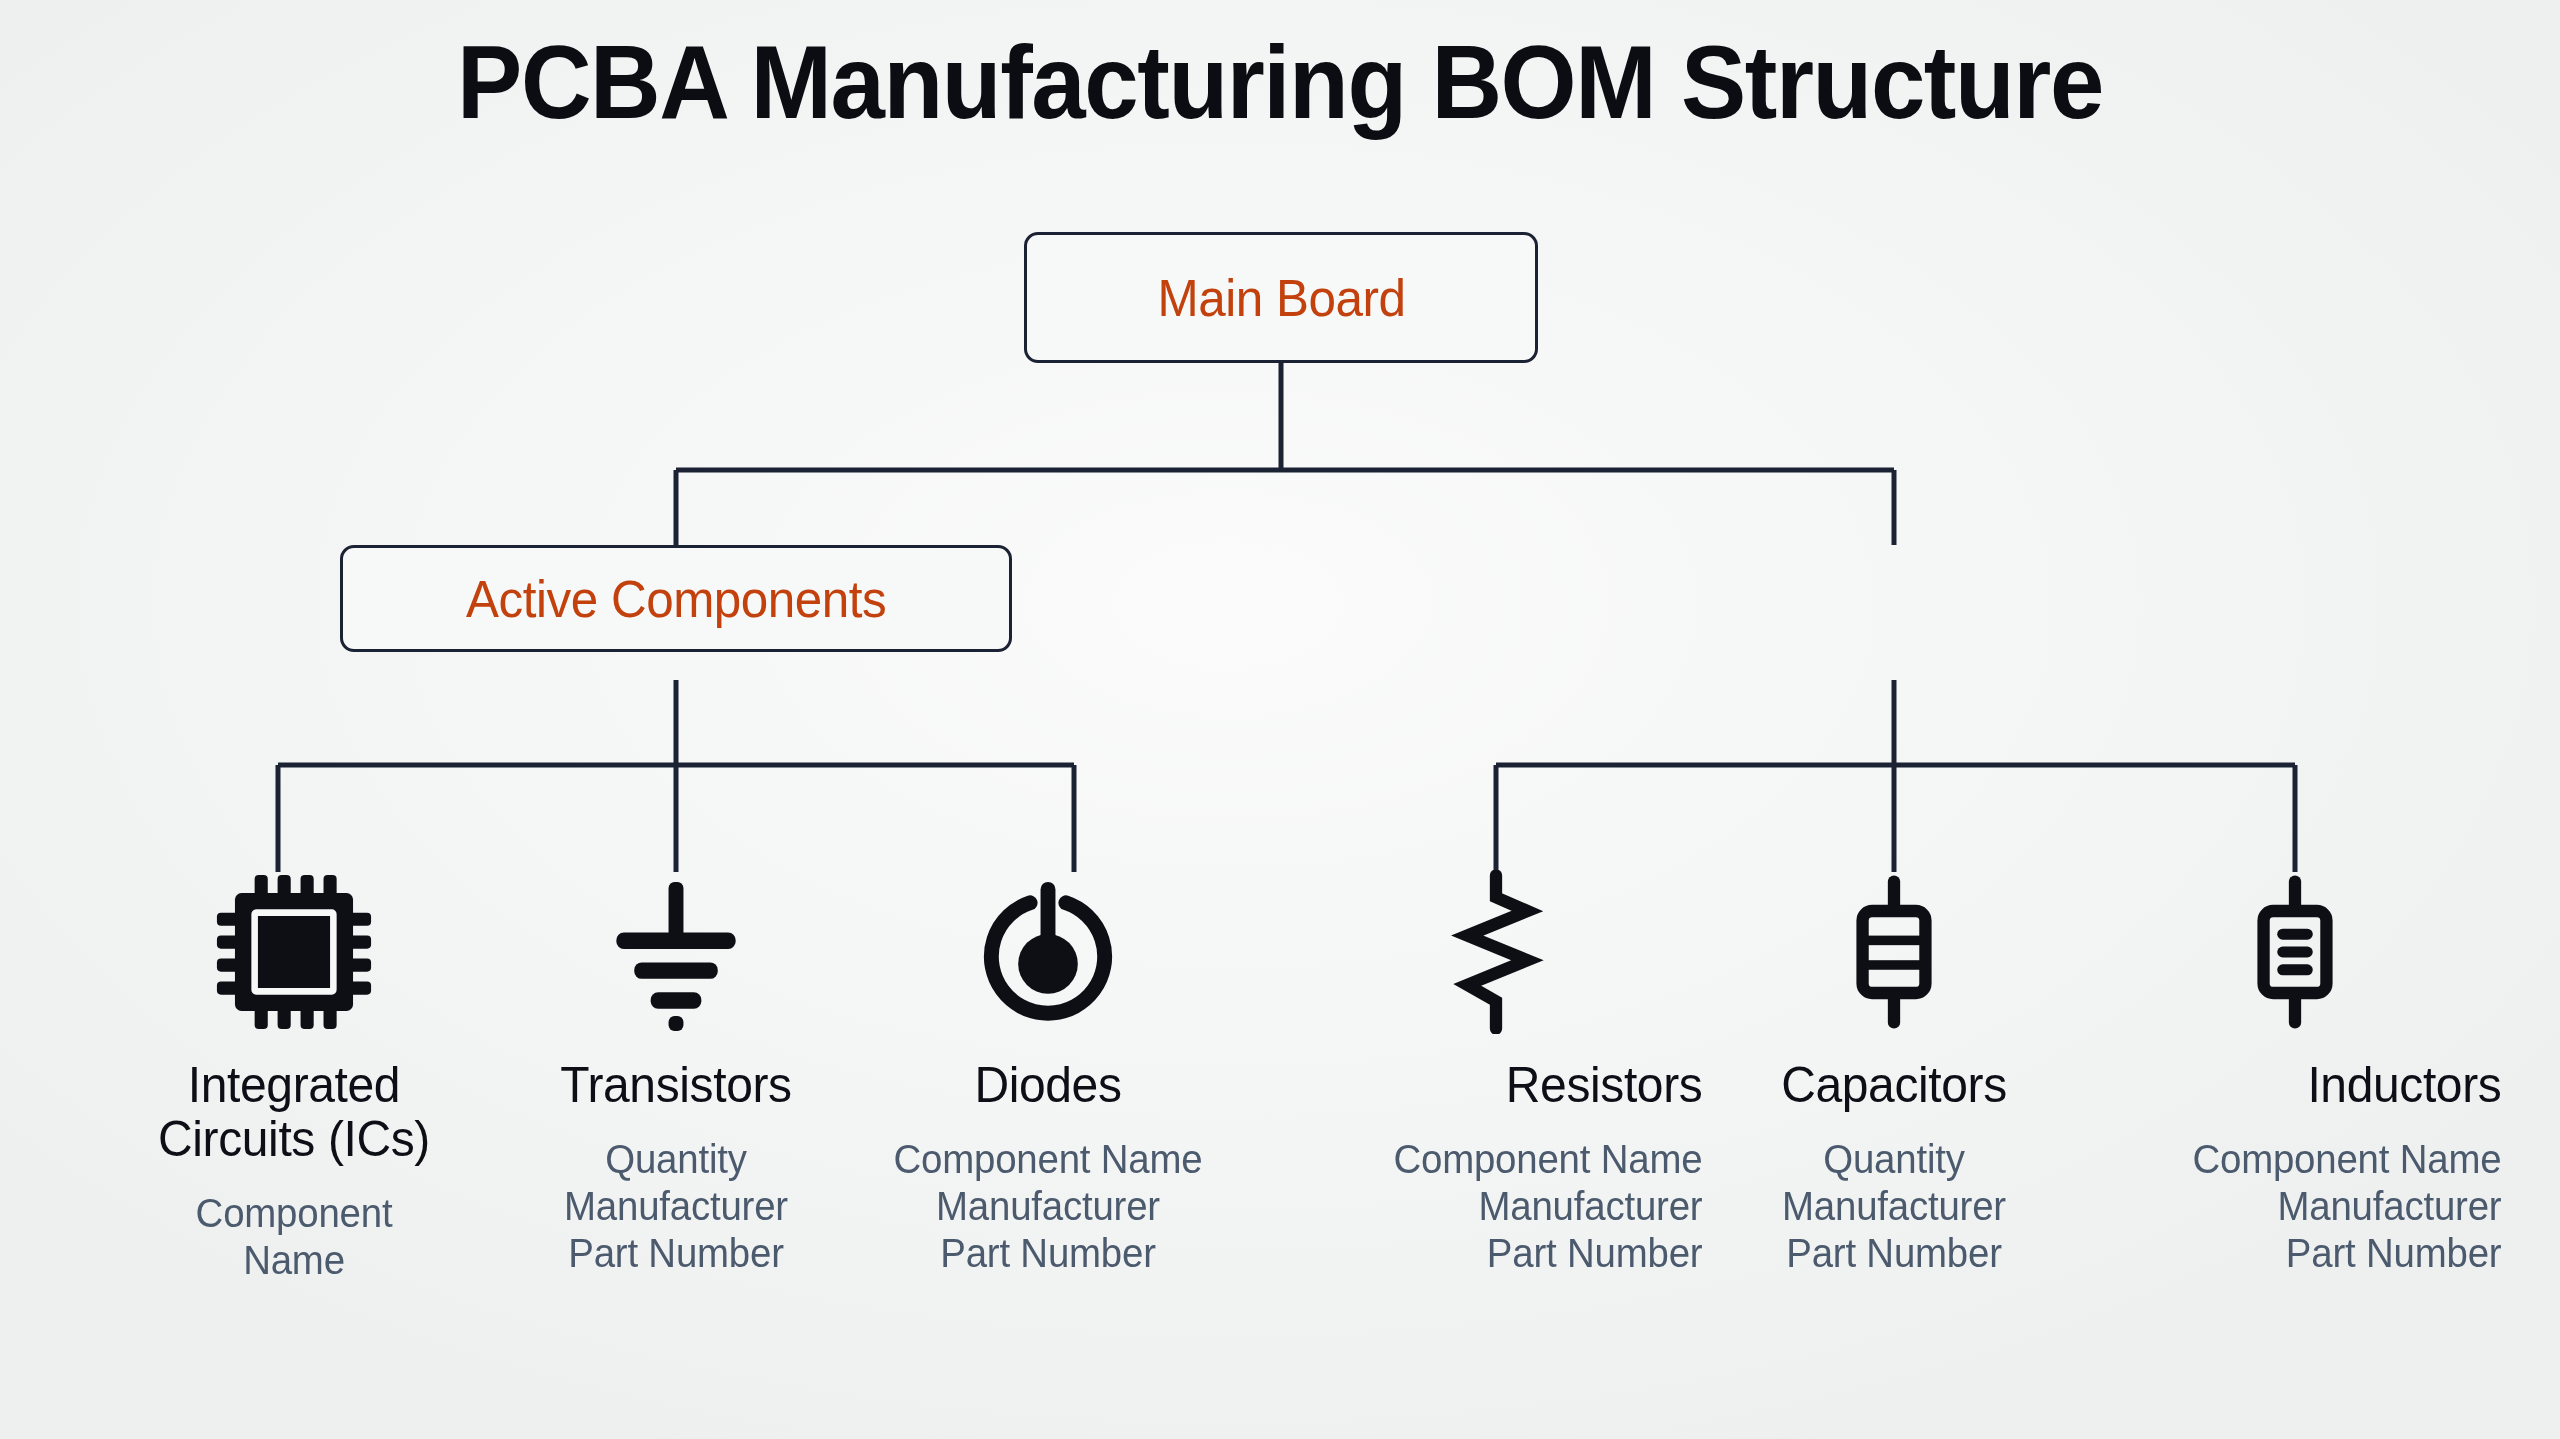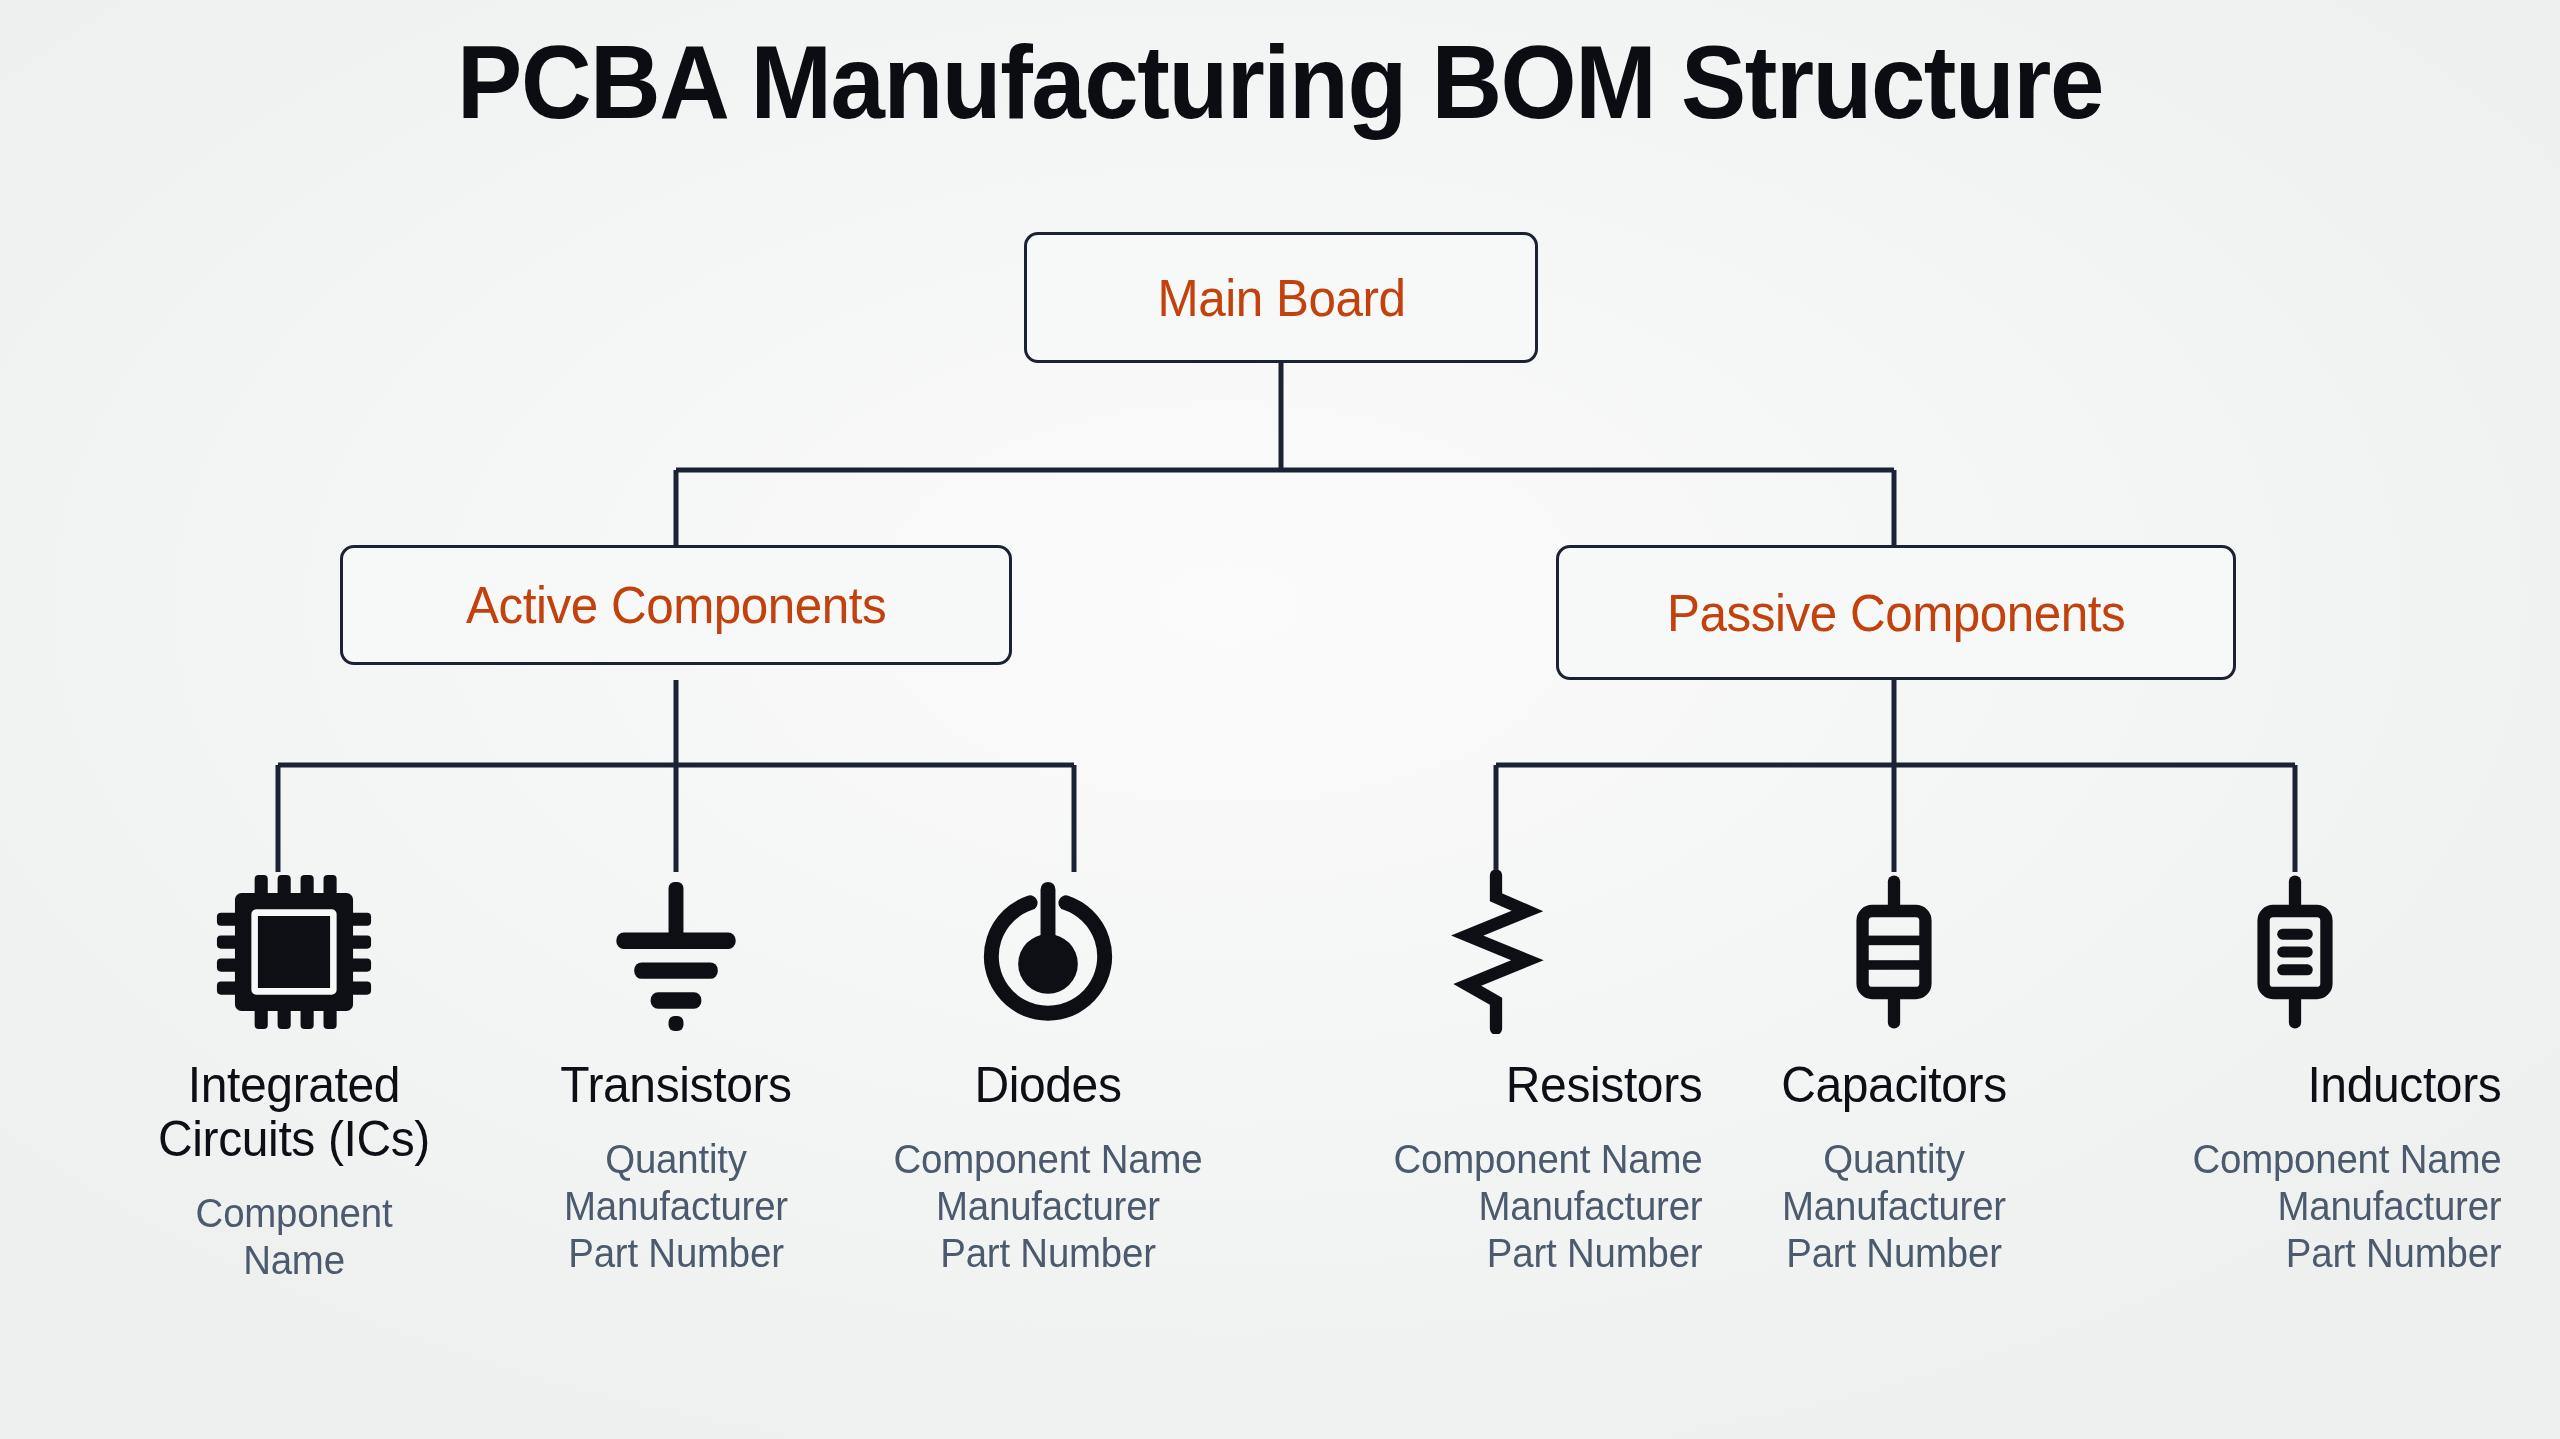--- a/index.html
+++ b/index.html
@@ -76,21 +76,21 @@
   #box-main {
     left: 1024px;
     top: 232px;
     width: 514px;
     height: 131px;
   }
   #box-active {
     left: 340px;
     top: 545px;
     width: 672px;
-    height: 120px;
+    height: 107px;
   }
   #box-passive {
     left: 1556px;
     top: 545px;
     width: 680px;
     height: 135px;
   }
 
   
   .leaf {
@@ -158,23 +158,20 @@
   </svg>
 
   <div class="node-box" id="box-main">
     <span class="box-label">Main Board</span>
   </div>
 
   <div class="node-box" id="box-active">
     <span class="box-label">Active Components</span>
   </div>
 
-  <div class="node-box" id="box-passive">
-    <span class="box-label">Passive Components</span>
-  </div>
 
   <div class="leaf" style="left:294px;">
     <div class="leaf-icon">
       <svg class="ico" width="164" height="164" viewBox="0 0 100 100">
         <g fill="#0d0f14">
 
           <rect x="26" y="3" width="8" height="14" rx="2.5"></rect>
           <rect x="40" y="3" width="8" height="14" rx="2.5"></rect>
           <rect x="54" y="3" width="8" height="14" rx="2.5"></rect>
           <rect x="68" y="3" width="8" height="14" rx="2.5"></rect>

